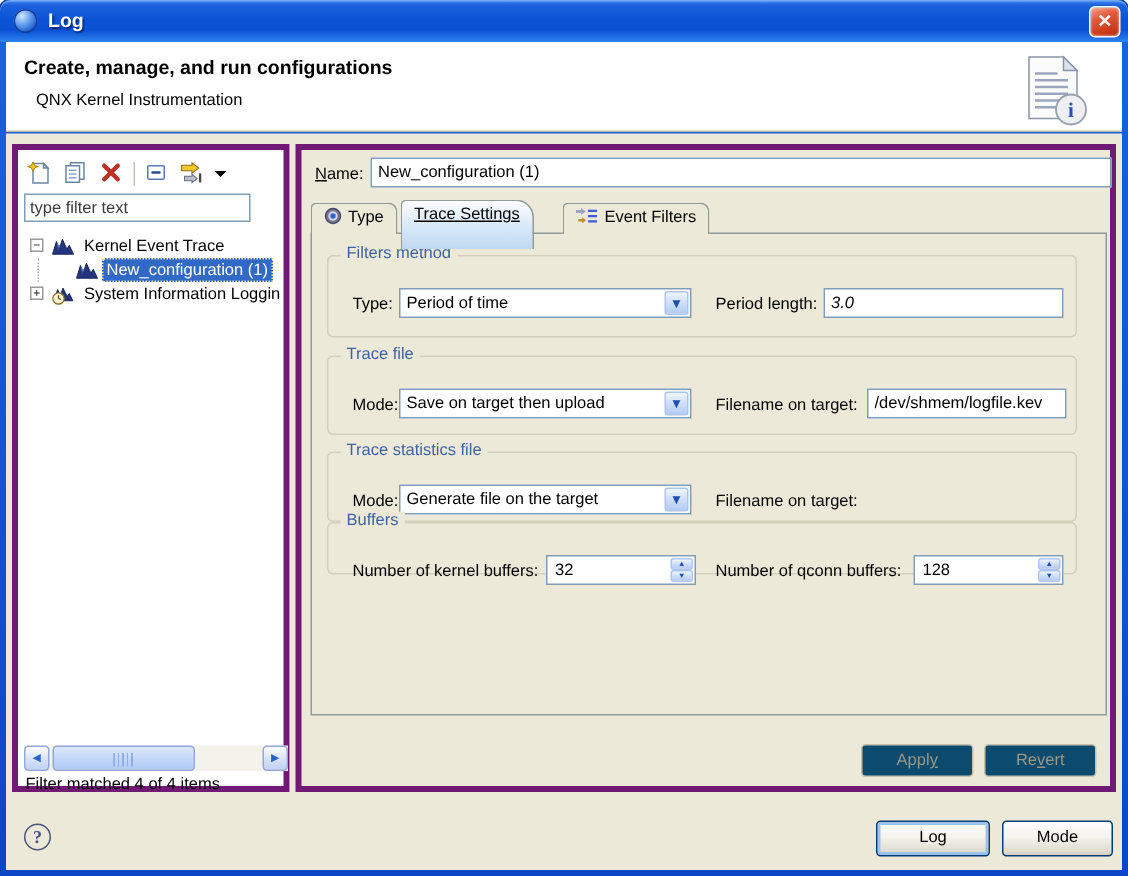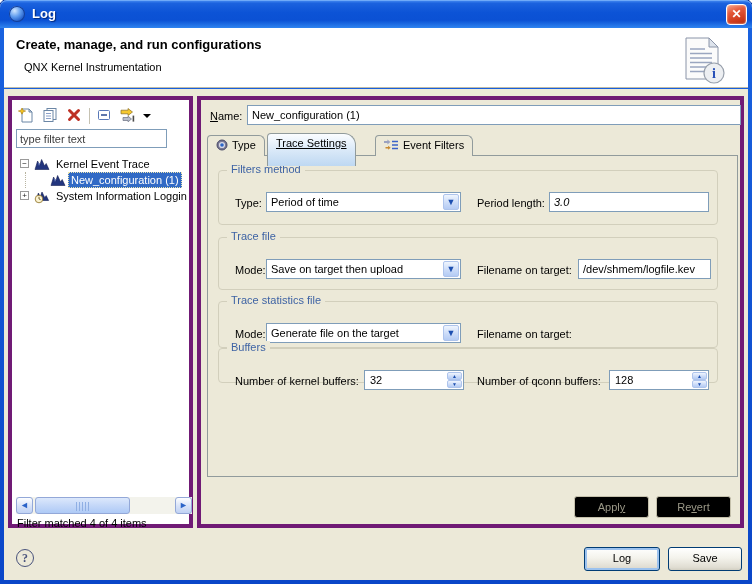--- a/index.html
+++ b/index.html
@@ -93,21 +93,21 @@
   .spin{ height:20px; }
   .sp1{ left:145px; width:100px; } .sp2{ left:390px; width:100px; }
   .spin .sval{ position:absolute; left:5px; top:3px; }
   .spin .sbtns{ position:absolute; right:1px; top:1px; width:15px; height:16px; }
   .spin .sb{ position:absolute; right:0; width:15px; height:8px; border:1px solid #AEC4EC; border-radius:2px;
     background:linear-gradient(180deg,#EFF5FE,#CCDCF8 55%,#B4CBF4); color:#1C4FB0; font-size:5px; line-height:6px; text-align:center; }
   .sb-up{ top:0; } .sb-dn{ top:8px; }
 
   
   .btn{ position:absolute; height:22px; border-radius:3px; font:11px "Liberation Sans",sans-serif; text-align:center; }
-  .btn.disabled{ border:1px solid #C5C1AC; background:#000000; color:#9B9887; line-height:20px; }
+  .btn.disabled{ border:1px solid #C5C1AC; background:#0c4a6e; color:#9B9887; line-height:20px; }
   .apply-btn{ left:373px; top:396px; width:75px; } .revert-btn{ left:455px; top:396px; width:75px; }
   .xp-btn{ height:24px; border:1px solid #003C74; border-radius:3px; line-height:21px;
     background:linear-gradient(180deg,#FFFFFF,#F4F3EC 45%,#E0DDD2 88%,#D2CFC2); color:#000; }
   .log-btn{ position:absolute; left:580px; top:458px; width:76px; box-shadow:inset 0 0 0 2px #9CC2EE; }
   .close-btn2{ position:absolute; left:664px; top:458px; width:74px; }
   .help-btn{ position:absolute; left:12px; top:460px; width:18px; height:18px; border:1px solid #49537C; border-radius:50%;
     background:transparent; color:#49537C; font:bold 12px/15px "Liberation Serif",serif; text-align:center; }
 </style>
 </head>
 <body>
@@ -304,15 +304,15 @@
         </div>
 
       </div>
 
       <div class="btn disabled apply-btn"><span>Appl</span><span class="mn">y</span><span></span></div>
       <div class="btn disabled revert-btn"><span>Re</span><span class="mn">v</span><span>ert</span></div>
     </div>
 
     <button class="help-btn">?</button>
     <div class="btn xp-btn log-btn">Log</div>
-    <div class="btn xp-btn close-btn2">Save</div>
+    <div class="btn xp-btn close-btn2">Mode</div>
   </div>
 </div>
 
 </body></html>

